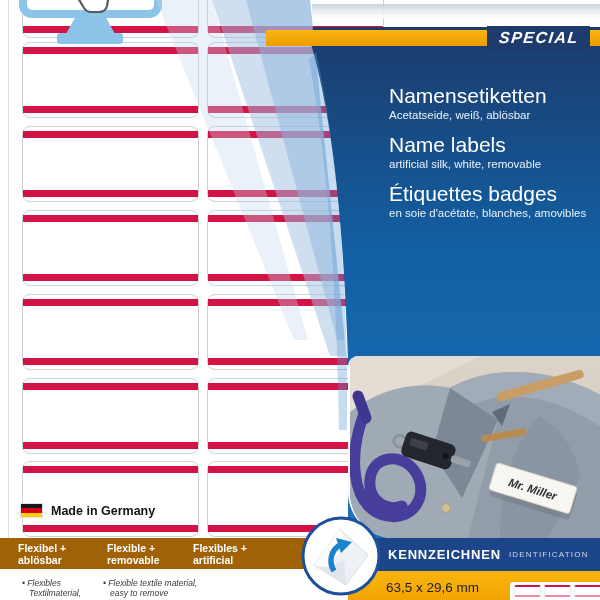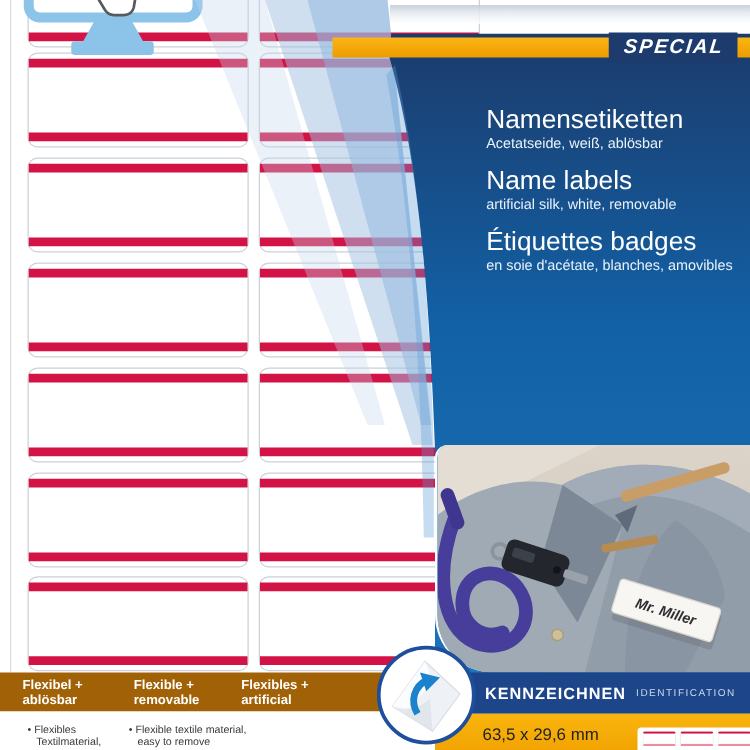--- a/index.html
+++ b/index.html
@@ -42,21 +42,21 @@
   .photo svg{display:block;}
   
   .bar-left{position:absolute;left:0;top:538px;width:348px;height:31px;background:#a16207;z-index:7;}
   .bar-col{position:absolute;top:4px;color:#fff;font-weight:bold;font-size:10.5px;line-height:12px;}
   .bar-col.c1{left:18px;}.bar-col.c2{left:107px;}.bar-col.c3{left:193px;}
   .bar-right{position:absolute;left:348px;top:538px;width:252px;height:33px;background:#1c4689;z-index:7;
     display:flex;align-items:center;}
   .bar-right .kenn{color:#fff;font-weight:bold;font-size:13px;letter-spacing:.8px;margin-left:40px;}
   .bar-right .ident{color:#cdd9ea;font-size:8px;letter-spacing:1.2px;margin-left:8px;font-weight:normal;}
   
-  .feature{position:absolute;top:578px;color:#3a3a3a;font-size:8.5px;line-height:10px;z-index:7;}
+  .feature{position:absolute;top:578px;color:#3a3a3a;font-size:8.5px;line-height:10px;z-index:7;font-style:italic;}
   .feature.f1{left:22px;}.feature.f2{left:103px;}.feature.f3{left:192px;}
   .feature .l2{padding-left:7px;}
   
   .yellow{position:absolute;left:348px;top:571px;width:252px;height:29px;z-index:7;
     background:linear-gradient(to bottom,#f9b50d,#f2a402);}
   .size-text{position:absolute;left:38px;top:9px;font-size:13.5px;color:#1f1f1f;}
   .mini-diagram{position:absolute;left:162px;top:11px;width:96px;height:22px;background:#fff;
     border-radius:3px 3px 0 0;padding:3px 4px;overflow:hidden;}
   .mini-row{display:flex;gap:3px;margin-bottom:3px;}
   .mini-label{width:27px;height:12px;background:#fff;border:1px solid #ececec;
@@ -259,14 +259,22 @@
 
   <svg class="peel" viewBox="0 0 84 84">
     <circle cx="42" cy="42" r="38" fill="#ffffff" stroke="#1d4f9c" stroke-width="3"></circle>
     <polygon points="15,51 41,15 69,41 47,71" fill="#eef1f6" stroke="#d9dee6" stroke-width="1"></polygon>
     <polygon points="15,51 41,15 47,31 25,57" fill="#fbfcfe"></polygon>
     <path d="M15,51 C25,55 37,53 45,45 L47,71 Z" fill="#dde3ea" opacity="0.8"></path>
     <path d="M35,57 C29,47 32,35 43,30" stroke="#1b83cc" stroke-width="5.5" fill="none"></path>
     <polygon points="37,24 53,28 42,39" fill="#1b83cc"></polygon>
   </svg>
 
+  <div class="made">
+    <div class="flag">
+      <div class="b"></div>
+        <div class="r"></div>
+        <div class="y"></div>
+    </div>
+    <span>Made in Germany</span>
+  </div>
 
 </div>
 
 </body></html>

